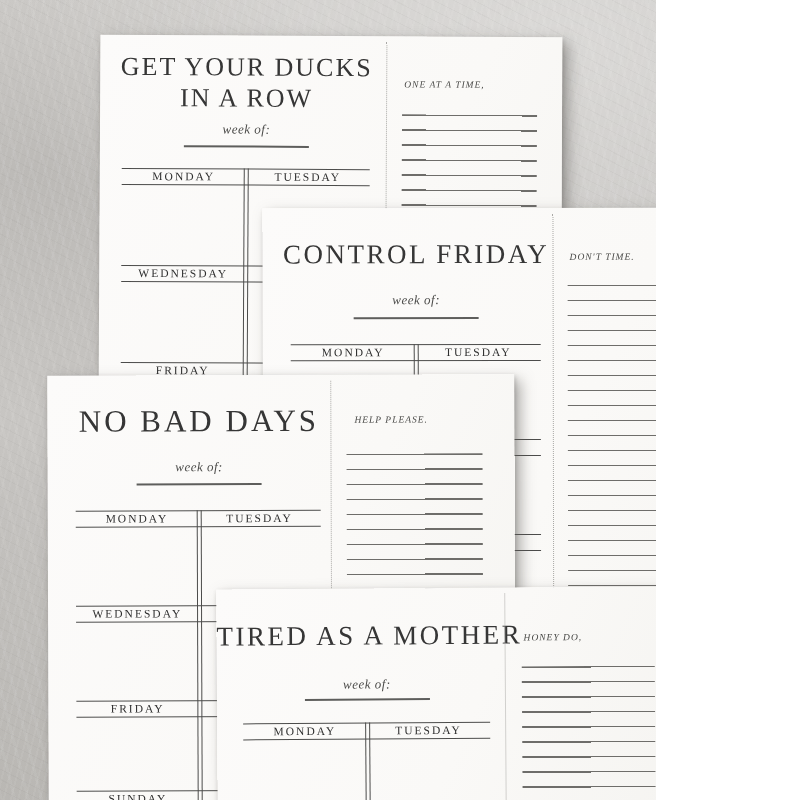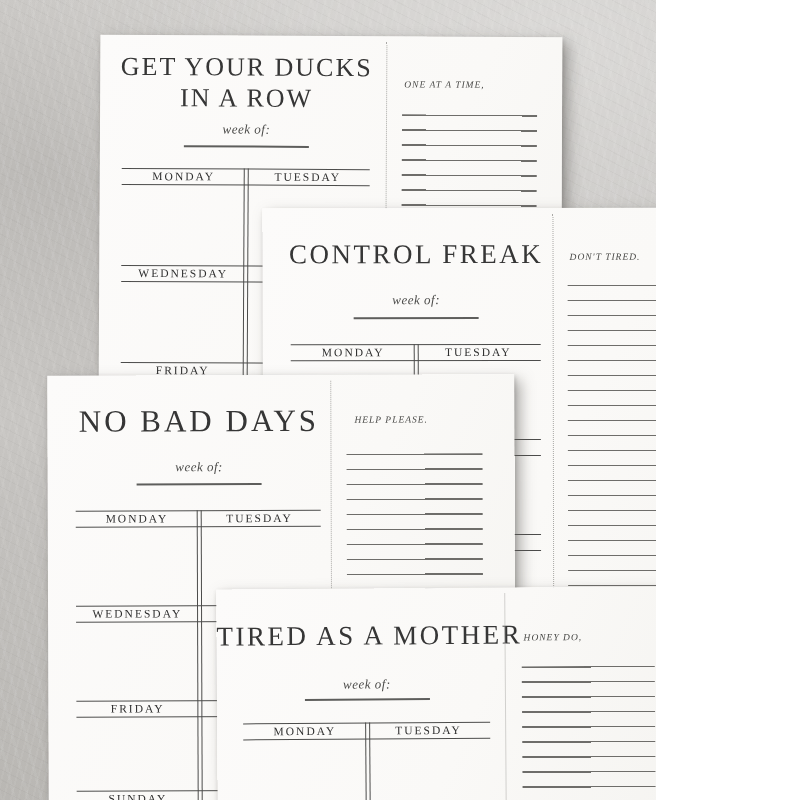--- a/index.html
+++ b/index.html
@@ -134,41 +134,41 @@
     </div>
     <div class="colrule"></div>
     <div class="divider"></div>
     <div class="caption">ONE AT A TIME,</div>
     <div class="rules"></div>
   </div>
 
   <div class="page p2">
     <div class="main">
       <div class="title">
-        <span>CONTROL FREAK</span>
+        <span>CONTROL FRIDAY</span>
 
       </div>
     </div>
     <div class="wof">week of:</div>
     <div class="wline"></div>
     <div class="day-row row0">
       <span>MONDAY</span>
       <span>TUESDAY</span>
     </div>
     <div class="day-row row1">
       <span></span>
       <span></span>
     </div>
     <div class="day-row row2">
       <span></span>
       <span></span>
     </div>
     <div class="colrule"></div>
     <div class="divider"></div>
-    <div class="caption">DON'T TIRED.</div>
+    <div class="caption">DON'T TIME.</div>
     <div class="rules"></div>
   </div>
 
   <div class="page p3">
     <div class="main">
       <div class="title">
         <span>NO BAD DAYS</span>
 
       </div>
     </div>

